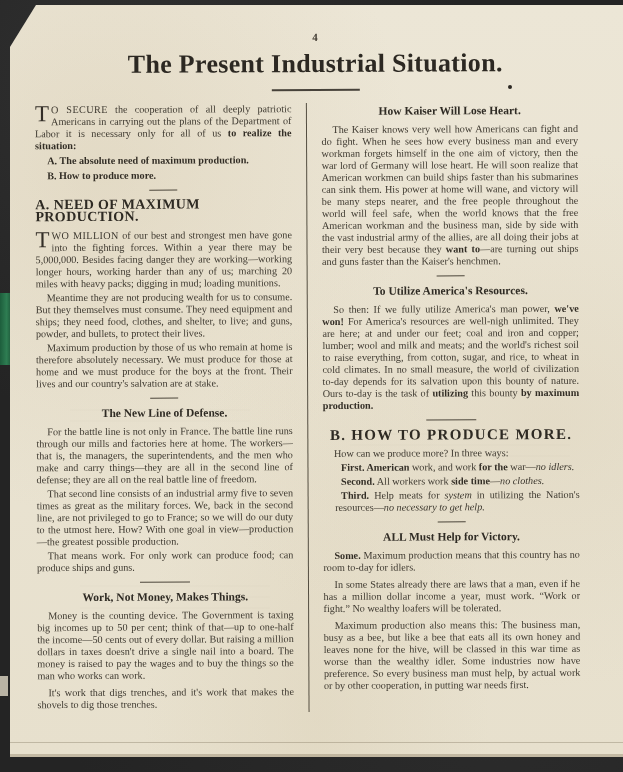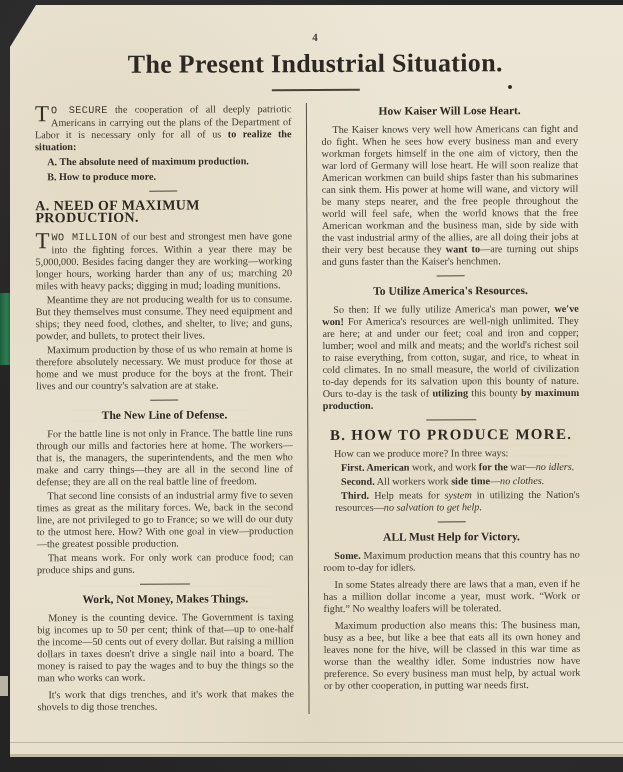--- a/index.html
+++ b/index.html
@@ -32,21 +32,21 @@
     left:498px;top:80px;}
   .title-rule{width:88px;height:1.5px;background:#47423a;margin:10px auto 8px auto;}
   .columns{display:flex;align-items:stretch;padding:4px 44px 0 26px;}
   .col{flex:1;font-size:10.2px;line-height:12px;color:#3d382f;}
   .col.left{padding-right:14px;}
   .col.right{border-left:1px solid #544e41;padding-left:15px;}
   p{margin:0 0 2px 0;text-align:justify;}
   p.ind{text-indent:11px;}
   p.gap{margin-top:5px;}
   .dropcap{float:left;font-size:23px;line-height:20px;padding:0 2px 0 0;color:#332e27;}
-  .leadcaps{letter-spacing:.4px;font-family:Liberation Mono, monospace;}
+  .leadcaps{letter-spacing:.4px;}
   b{color:#332e26;}
   .list-item{margin:3px 0 3px 12px;text-align:left;font-weight:bold;color:#332e26;}
   .sec-rule{width:50px;height:1px;background:#4c463b;margin:8px auto 8px auto;}
   .sec-rule.short{width:28px;}
   .head-big{font-size:14px;font-weight:bold;letter-spacing:.4px;color:#2e2a23;
     margin:4px 0 7px 0;text-align:left;}
   .head-big.wide{font-size:15px;letter-spacing:1.3px;text-align:center;margin-top:2px;}
   .head-sub{font-size:11.5px;font-weight:bold;text-align:center;color:#2f2b24;margin:2px 0 7px 0;}
   .hang{margin-left:12px;text-indent:6px;}
   .ghost{position:absolute;opacity:.10;filter:blur(.5px);pointer-events:none;
@@ -110,21 +110,21 @@
 
         <h3 class="head-sub">To Utilize America's Resources.</h3>
         <p class="ind"><span>So then: If we fully utilize America's man power, </span><b>we've won!</b><span>  For America's resources are well-nigh unlimited.  They are here; at and under our feet; coal and iron and copper; lumber; wool and milk and meats; and the world's richest soil to raise everything, from cotton, sugar, and rice, to wheat in cold climates. In no small measure, the world of civilization to-day depends for its salvation upon this bounty of nature. Ours to-day is the task of </span><b>utilizing</b><span> this bounty </span><b>by maximum production.</b></p>
 
         <div class="sec-rule"></div>
 
         <h2 class="head-big wide">B. HOW TO PRODUCE MORE.</h2>
         <p class="ind">How can we produce more?  In three ways:</p>
         <p class="hang"><b>First. American</b><span> work, and work </span><b>for the</b><span> war—</span><i>no idlers.</i></p>
         <p class="hang"><b>Second.</b><span> All workers work </span><b>side time</b><span>—</span><i>no clothes.</i></p>
-        <p class="hang"><b>Third.</b><span> Help meats for </span><i>system</i><span> in utilizing the Nation's resources—</span><i>no salvation to get help.</i></p>
+        <p class="hang"><b>Third.</b><span> Help meats for </span><i>system</i><span> in utilizing the Nation's resources—</span><i>no necessary to get help.</i></p>
 
         <div class="sec-rule short"></div>
 
         <h3 class="head-sub">ALL Must Help for Victory.</h3>
         <p class="ind"><b>Some.</b><span> Maximum production means that this country has no room to-day for idlers.</span></p>
         <p class="ind gap">In some States already there are laws that a man, even if he has a million dollar income a year, must work.  “Work or fight.”  No wealthy loafers will be tolerated.</p>
         <p class="ind gap">Maximum production also means this: The business man, busy as a bee, but like a bee that eats all its own honey and leaves none for the hive, will be classed in this war time as worse than the wealthy idler.  Some industries now have preference.  So every business man must help, by actual work or by other cooperation, in putting war needs first.</p>
       </div>
 
     </div>

